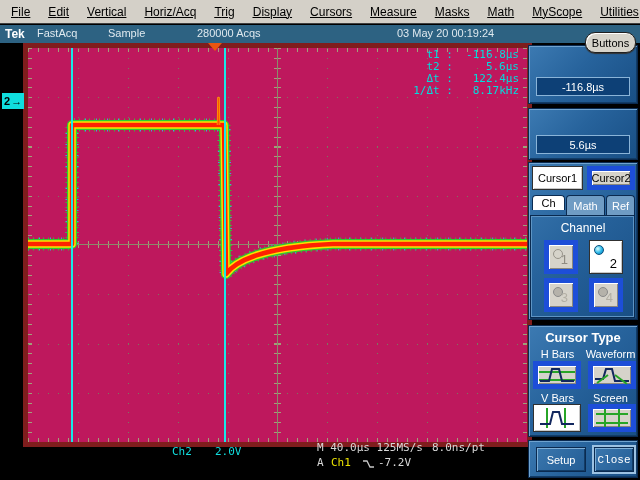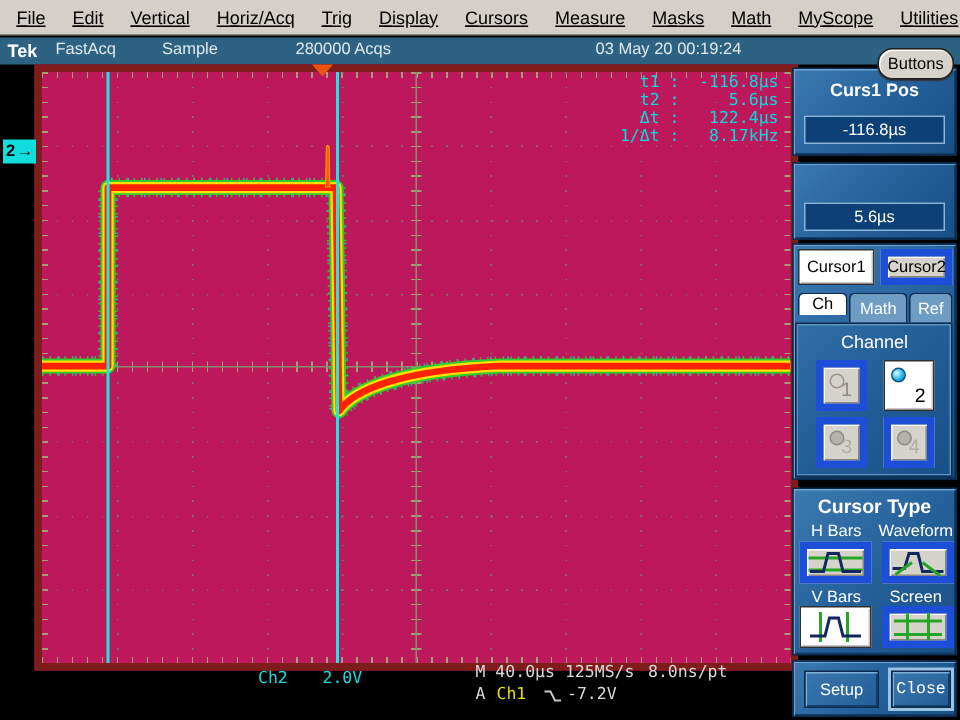--- a/index.html
+++ b/index.html
@@ -176,21 +176,20 @@
   <span class="bread" style="left:317px;top:441px">M 40.0µs 125MS/s</span>
   <span class="bread" style="left:432px;top:441px">8.0ns/pt</span>
   <span class="bread" style="left:317px;top:456px">A</span>
   <span class="bread yellow" style="left:331px;top:456px">Ch1</span>
   <svg style="position:absolute;left:362px;top:459px" width="13" height="10">
     <polyline points="1,2 5,2 8,8 12,8" fill="none" stroke="#c8c8c8" stroke-width="1.3"></polyline>
   </svg>
   <span class="bread" style="left:378px;top:456px">-7.2V</span>
 
   <div class="panel" style="top:45px;height:59px">
-    <div class="panel-title" style="top:7px">Curs1 Pos</div>
     <div class="field" style="top:31px">-116.8µs</div>
   </div>
   <div class="panel" style="top:108px;height:52px">
     <div class="field" style="top:26px">5.6µs</div>
   </div>
 
   <div class="panel" style="top:162px;height:158px"></div>
   <div class="btn-white" style="left:532px;top:166px;width:51px;height:24px;z-index:3">Cursor1</div>
   <div class="btn-raised" style="left:587px;top:166px;width:48px;height:24px;z-index:3">Cursor2</div>
   <div class="tab tab-active" style="left:532px;width:33px">Ch</div>

